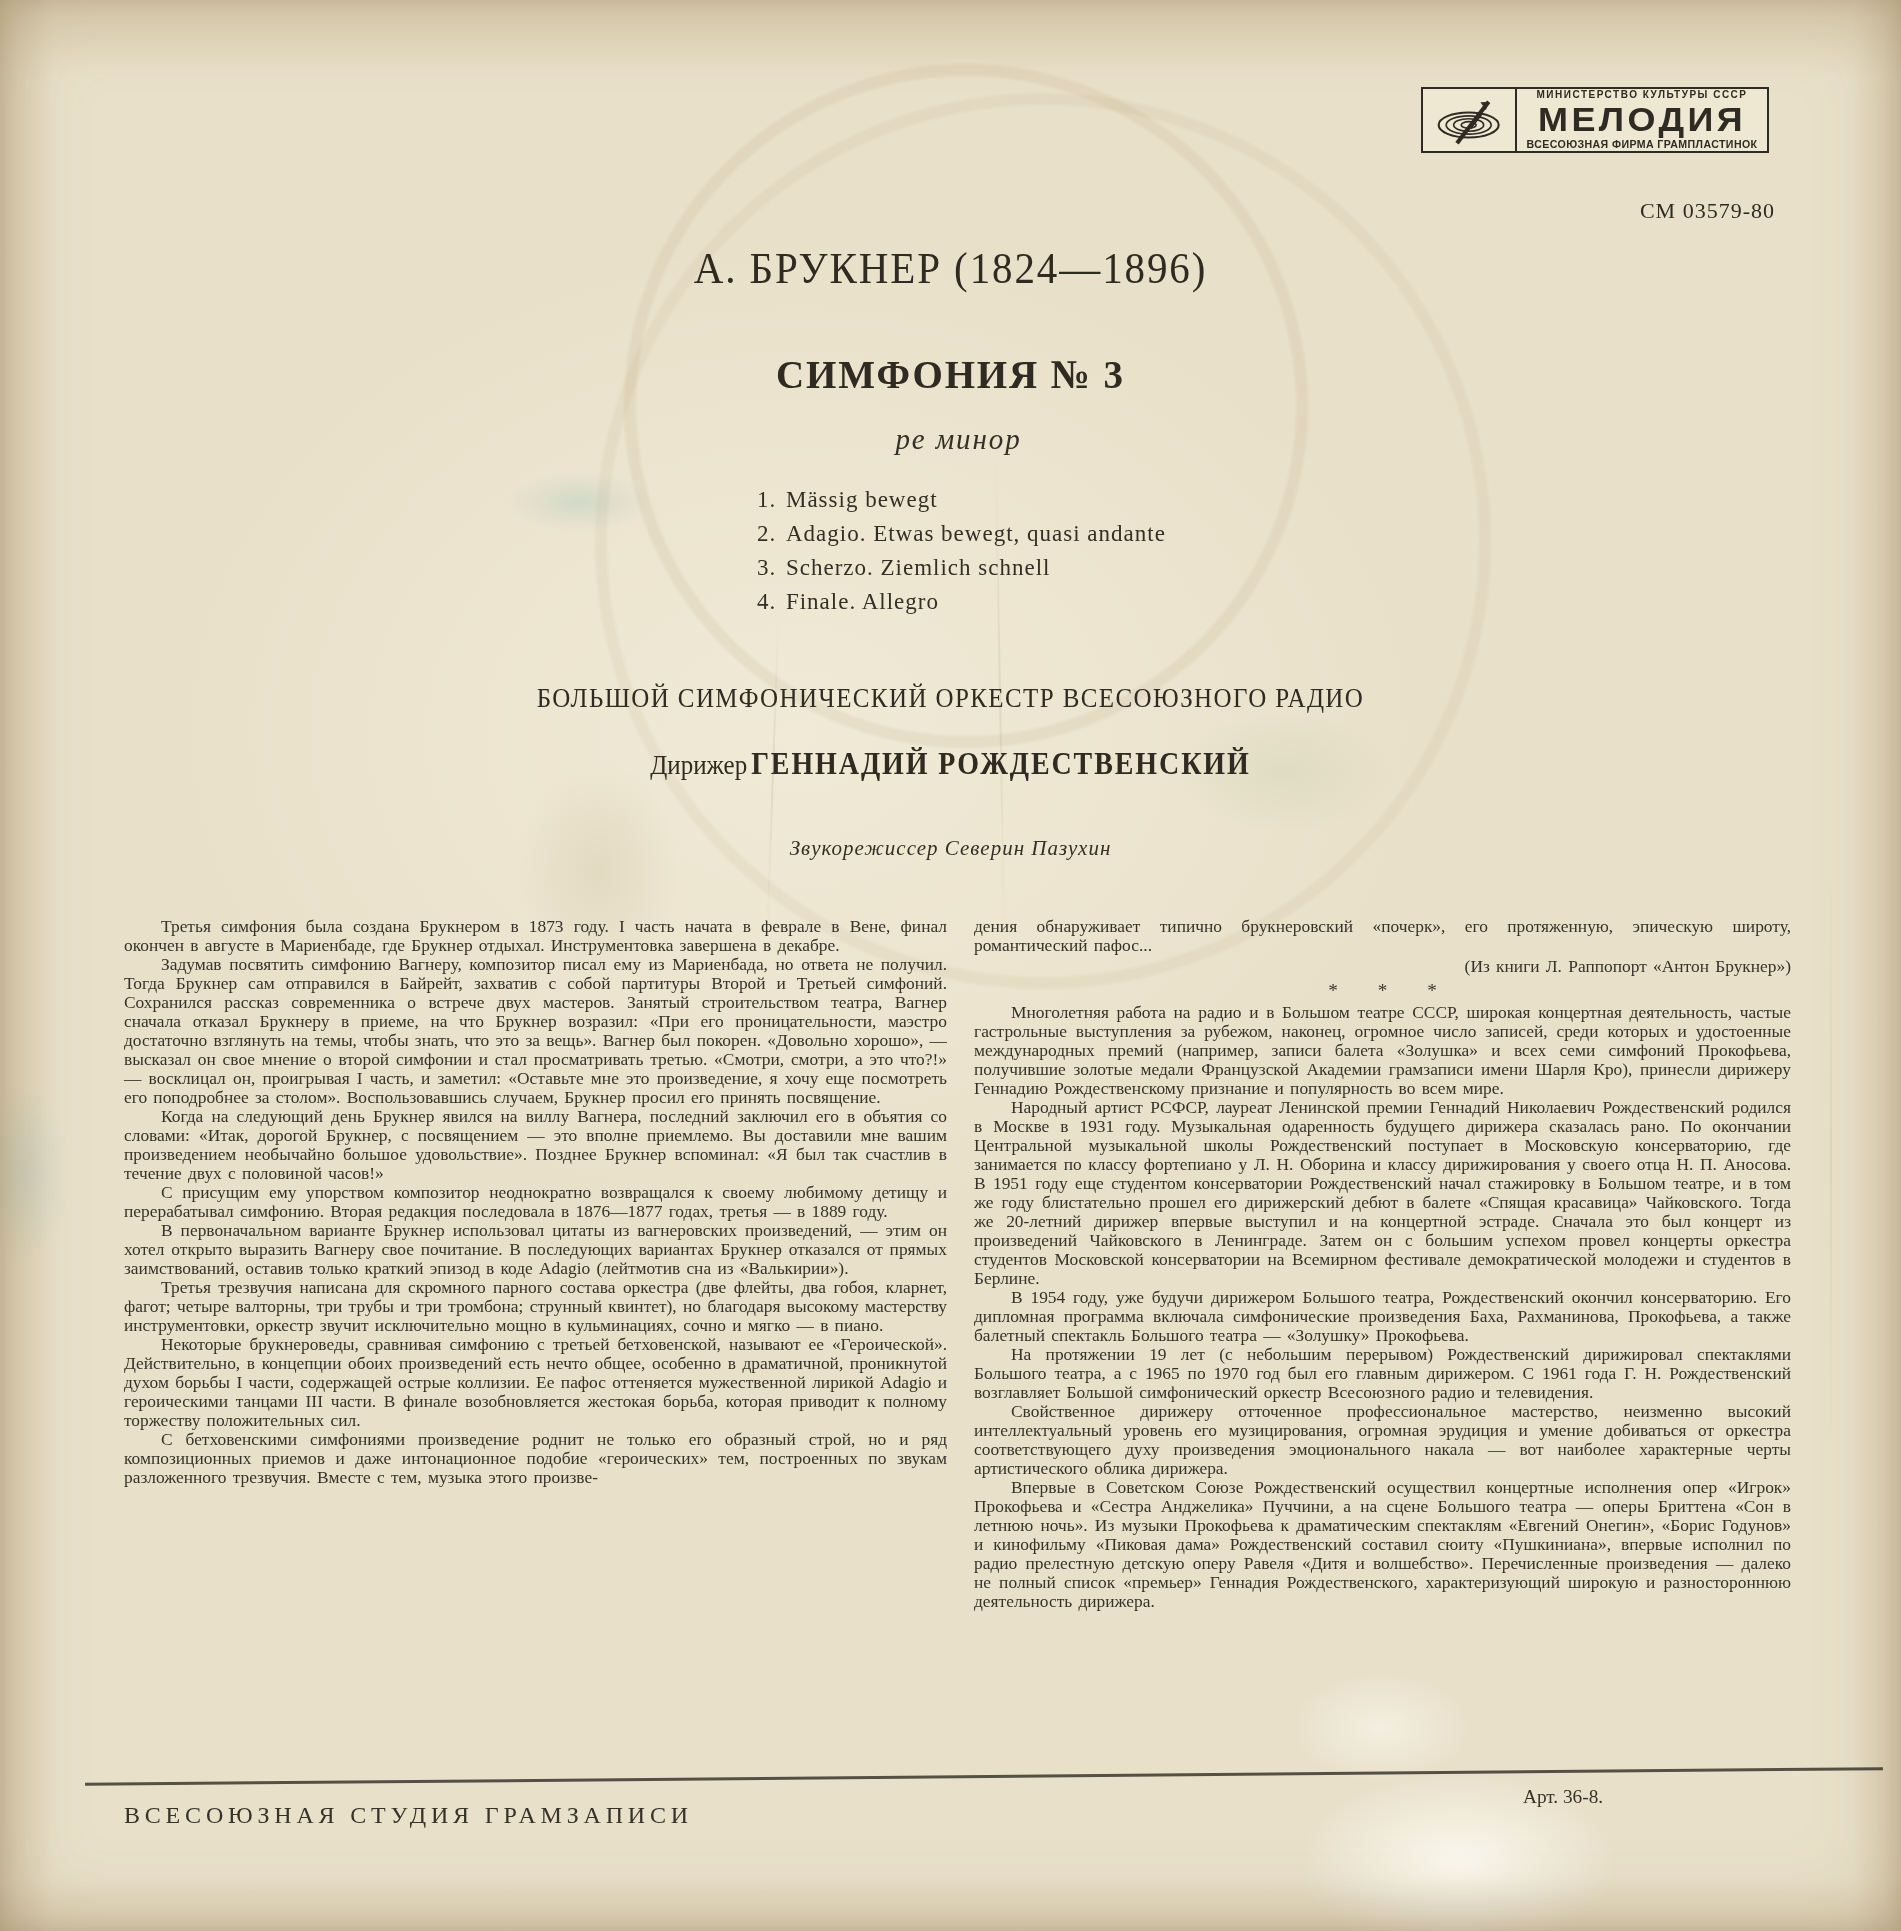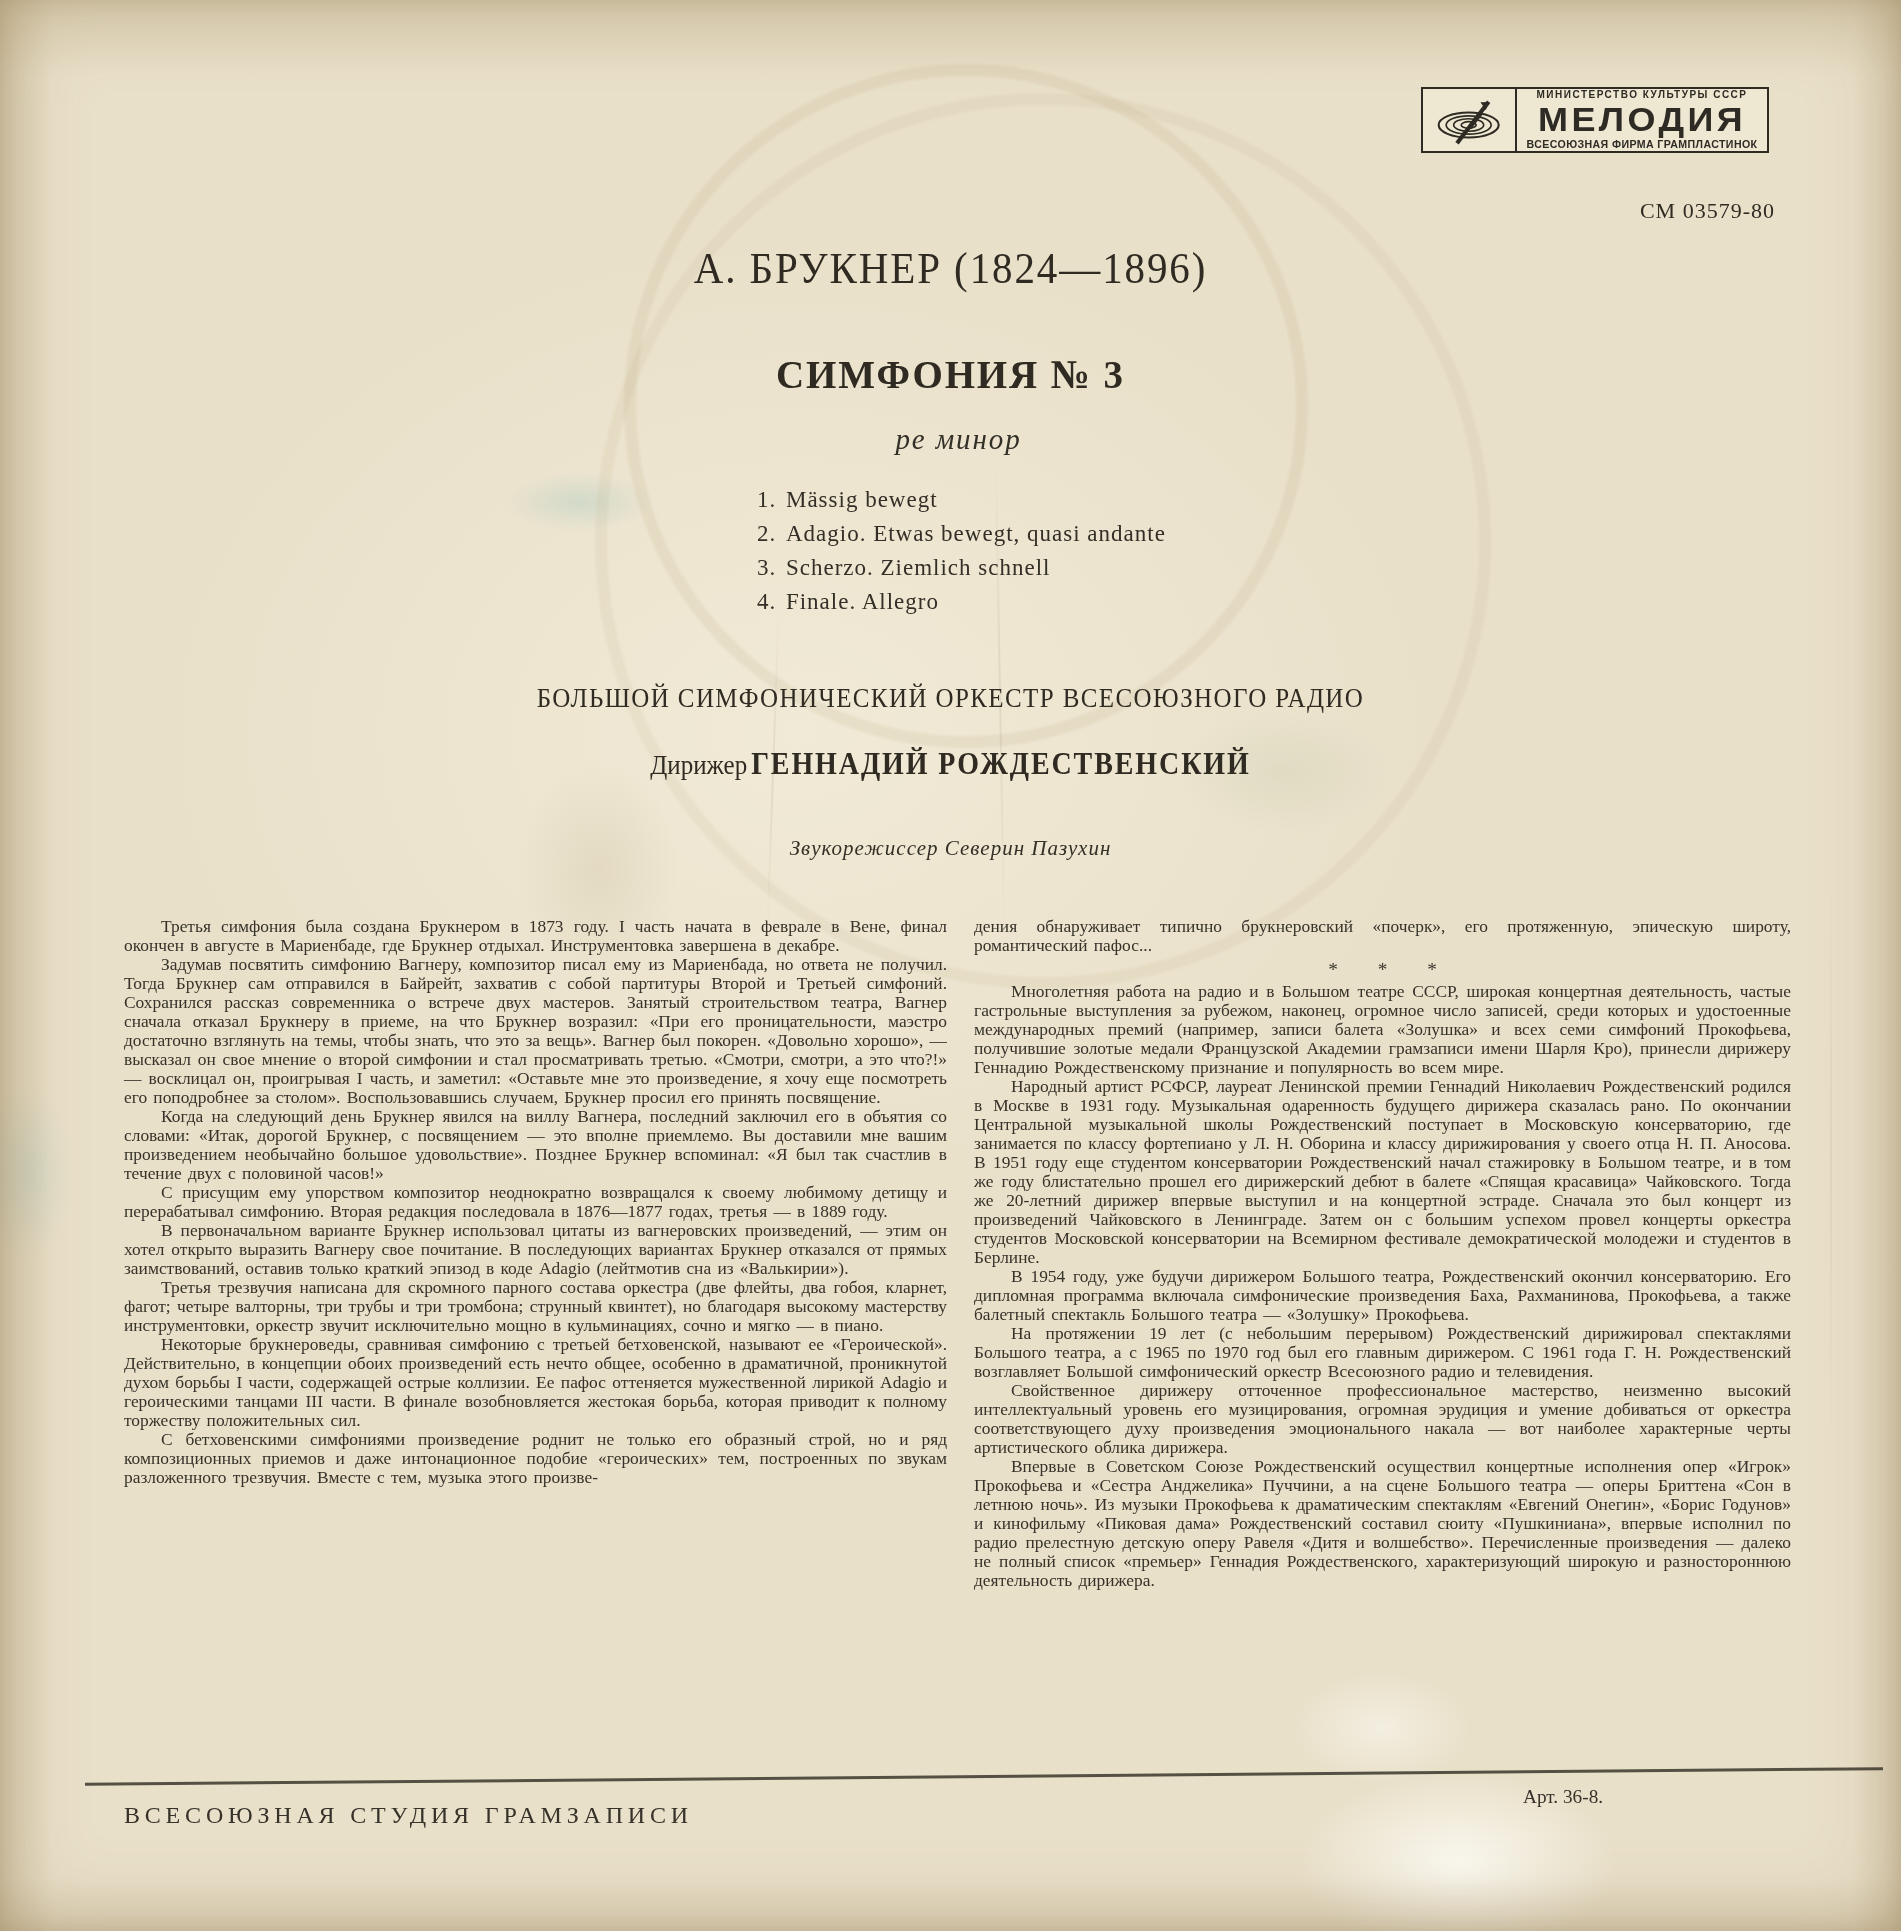--- a/index.html
+++ b/index.html
@@ -132,20 +132,21 @@
       <p>Когда на следующий день Брукнер явился на виллу Вагнера, последний заключил его в объятия со словами: «Итак, дорогой Брукнер, с посвящением — это вполне приемлемо. Вы доставили мне вашим произведением необычайно большое удовольствие». Позднее Брукнер вспоминал: «Я был так счастлив в течение двух с половиной часов!»</p>
       <p>С присущим ему упорством композитор неоднократно возвращался к своему любимому детищу и перерабатывал симфонию. Вторая редакция последовала в 1876—1877 годах, третья — в 1889 году.</p>
       <p>В первоначальном варианте Брукнер использовал цитаты из вагнеровских произведений, — этим он хотел открыто выразить Вагнеру свое почитание. В последующих вариантах Брукнер отказался от прямых заимствований, оставив только краткий эпизод в коде Adagio (лейтмотив сна из «Валькирии»).</p>
       <p>Третья трезвучия написана для скромного парного состава оркестра (две флейты, два гобоя, кларнет, фагот; четыре валторны, три трубы и три тромбона; струнный квинтет), но благодаря высокому мастерству инструментовки, оркестр звучит исключительно мощно в кульминациях, сочно и мягко — в пиано.</p>
       <p>Некоторые брукнероведы, сравнивая симфонию с третьей бетховенской, называют ее «Героической». Действительно, в концепции обоих произведений есть нечто общее, особенно в драматичной, проникнутой духом борьбы I части, содержащей острые коллизии. Ее пафос оттеняется мужественной лирикой Adagio и героическими танцами III части. В финале возобновляется жестокая борьба, которая приводит к полному торжеству положительных сил.</p>
       <p>С бетховенскими симфониями произведение роднит не только его образный строй, но и ряд композиционных приемов и даже интонационное подобие «героических» тем, построенных по звукам разложенного трезвучия. Вместе с тем, музыка этого произве-</p>
     </div>
 
   <div class="col col-right">
     <p class="no-indent">дения обнаруживает типично брукнеровский «почерк», его протяженную, эпическую широту, романтический пафос...</p>
+    <p class="attribution">(Из книги Л. Раппопорт «Антон Брукнер»)</p>
     <p class="stars">* * *</p>
     <div>
         <p>Многолетняя работа на радио и в Большом театре СССР, широкая концертная деятельность, частые гастрольные выступления за рубежом, наконец, огромное число записей, среди которых и удостоенные международных премий (например, записи балета «Золушка» и всех семи симфоний Прокофьева, получившие золотые медали Французской Академии грамзаписи имени Шарля Кро), принесли дирижеру Геннадию Рождественскому признание и популярность во всем мире.</p>
         <p>Народный артист РСФСР, лауреат Ленинской премии Геннадий Николаевич Рождественский родился в Москве в 1931 году. Музыкальная одаренность будущего дирижера сказалась рано. По окончании Центральной музыкальной школы Рождественский поступает в Московскую консерваторию, где занимается по классу фортепиано у Л. Н. Оборина и классу дирижирования у своего отца Н. П. Аносова. В 1951 году еще студентом консерватории Рождественский начал стажировку в Большом театре, и в том же году блистательно прошел его дирижерский дебют в балете «Спящая красавица» Чайковского. Тогда же 20-летний дирижер впервые выступил и на концертной эстраде. Сначала это был концерт из произведений Чайковского в Ленинграде. Затем он с большим успехом провел концерты оркестра студентов Московской консерватории на Всемирном фестивале демократической молодежи и студентов в Берлине.</p>
         <p>В 1954 году, уже будучи дирижером Большого театра, Рождественский окончил консерваторию. Его дипломная программа включала симфонические произведения Баха, Рахманинова, Прокофьева, а также балетный спектакль Большого театра — «Золушку» Прокофьева.</p>
         <p>На протяжении 19 лет (с небольшим перерывом) Рождественский дирижировал спектаклями Большого театра, а с 1965 по 1970 год был его главным дирижером. С 1961 года Г. Н. Рождественский возглавляет Большой симфонический оркестр Всесоюзного радио и телевидения.</p>
         <p>Свойственное дирижеру отточенное профессиональное мастерство, неизменно высокий интеллектуальный уровень его музицирования, огромная эрудиция и умение добиваться от оркестра соответствующего духу произведения эмоционального накала — вот наиболее характерные черты артистического облика дирижера.</p>
         <p>Впервые в Советском Союзе Рождественский осуществил концертные исполнения опер «Игрок» Прокофьева и «Сестра Анджелика» Пуччини, а на сцене Большого театра — оперы Бриттена «Сон в летнюю ночь». Из музыки Прокофьева к драматическим спектаклям «Евгений Онегин», «Борис Годунов» и кинофильму «Пиковая дама» Рождественский составил сюиту «Пушкиниана», впервые исполнил по радио прелестную детскую оперу Равеля «Дитя и волшебство». Перечисленные произведения — далеко не полный список «премьер» Геннадия Рождественского, характеризующий широкую и разностороннюю деятельность дирижера.</p>
       </div>
   </div>

